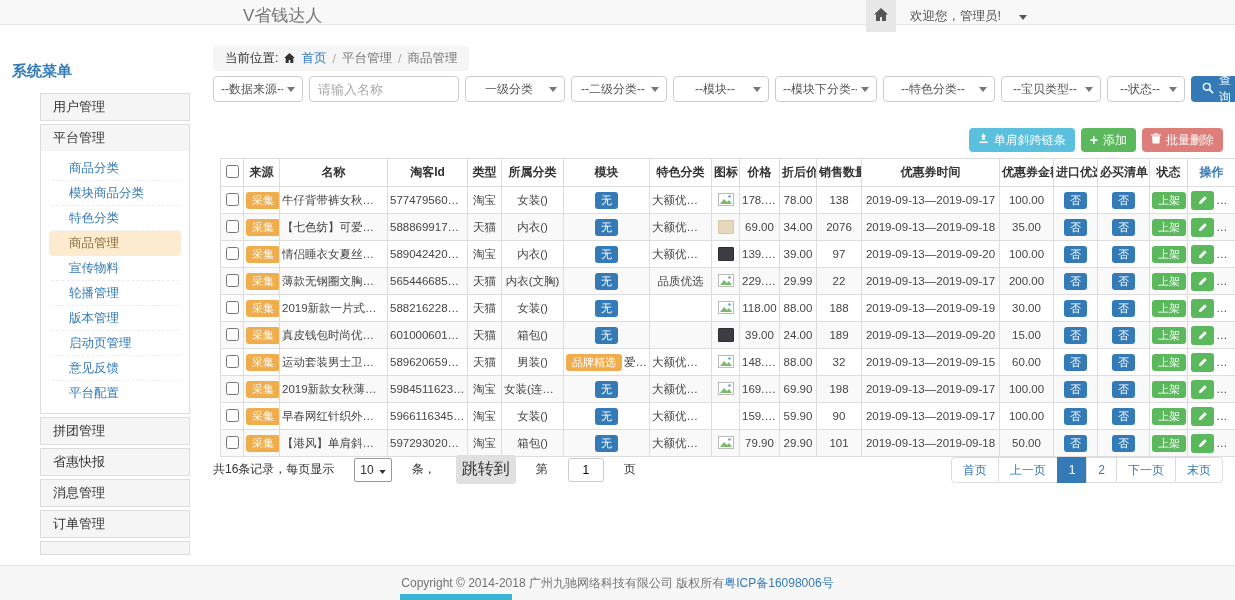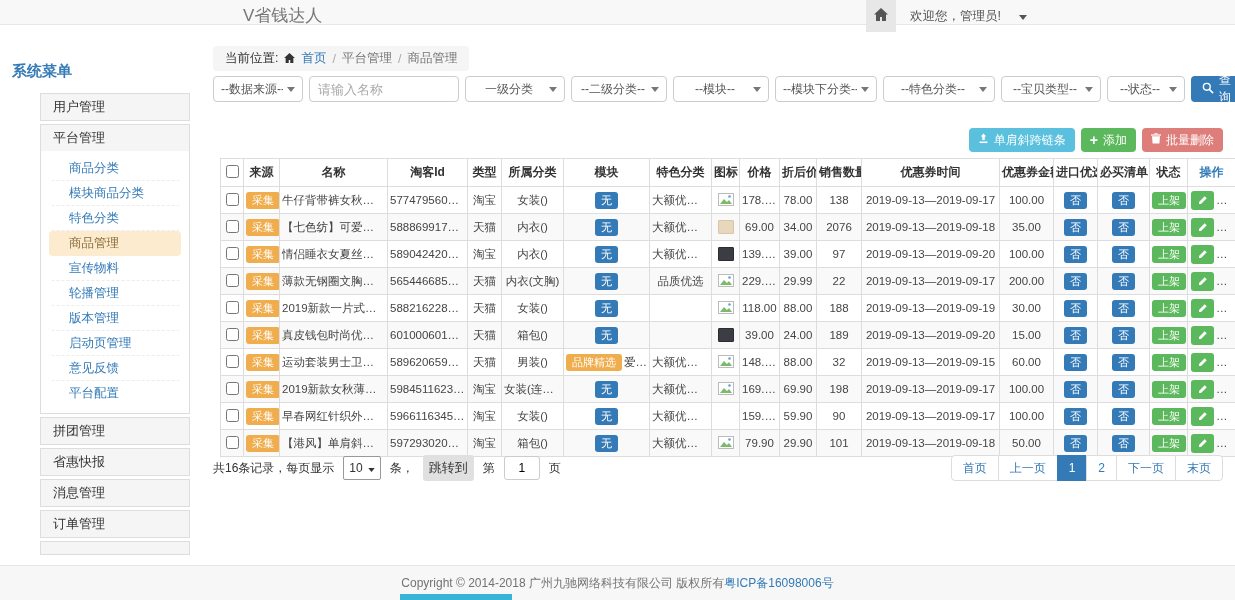--- a/index.html
+++ b/index.html
@@ -61,23 +61,23 @@
   .module-suffix { margin-left:2px; color:#444; }
   .thumb { display:inline-block; width:16px; height:14px; vertical-align:middle; border-radius:1px; }
   .thumb-beige { background:#e6d7bd; border:1px solid #d8c6a6; }
   .thumb-dark { background:#3c3c44; border:1px solid #2c2c32; }
   .op { display:inline-flex; align-items:center; justify-content:center; width:23px; height:19px; border:none; border-radius:3px; cursor:pointer; margin:0 1px; vertical-align:middle; }
   .op-edit { background:#5cb85c; }
   .op-del { background:#d9534f; }
   input[type="checkbox"] { width:13px; height:13px; cursor:pointer; }
   
   .pagebar { position:absolute; left:213px; top:455px; width:1010px; display:flex; justify-content:space-between; align-items:center; font-size:12px; color:#333; }
-  .pageinfo { display:flex; align-items:center; gap:9px; }
+  .pageinfo { display:flex; align-items:center; gap:20px; }
   .ps-select { display:inline-flex; align-items:center; gap:5px; border:1px solid #999; border-radius:2px; background:#fff; height:24px; padding:0 5px; cursor:pointer; }
-  .jump-btn { background:#e0e0e0; border:none; border-radius:3px; padding:4px 6px; font-size:13px; color:#333; cursor:pointer; font-family:"Liberation Sans",sans-serif; }
+  .jump-btn { background:#e0e0e0; border:none; border-radius:3px; padding:4px 6px; font-size:16px; color:#333; cursor:pointer; font-family:"Liberation Sans",sans-serif; }
   .jump-input { width:36px; height:24px; border:1px solid #ccc; border-radius:3px; text-align:center; font-size:12px; font-family:"Liberation Sans",sans-serif; }
   .pages { display:flex; }
   .pg-btn { border:1px solid #ddd; background:#fff; color:#337ab7; padding:5px 11px; margin-left:-1px; cursor:pointer; font-size:12px; line-height:14px; }
   .pg-btn:first-child { border-radius:4px 0 0 4px; margin-left:0; }
   .pg-btn:last-child { border-radius:0 4px 4px 0; }
   .pg-btn.active { background:#337ab7; border-color:#337ab7; color:#fff; }
   
   .footer { position:absolute; left:0; right:0; bottom:0; height:35px; background:#f7f7f7; border-top:1px solid #e5e5e5; text-align:center; font-size:12px; color:#737373; line-height:34px; z-index:5; }
   .footer .icp { color:#337ab7; cursor:pointer; }
   .hscroll-thumb { position:absolute; left:400px; bottom:0; width:112px; height:6px; background:#39b3d7; z-index:6; }

